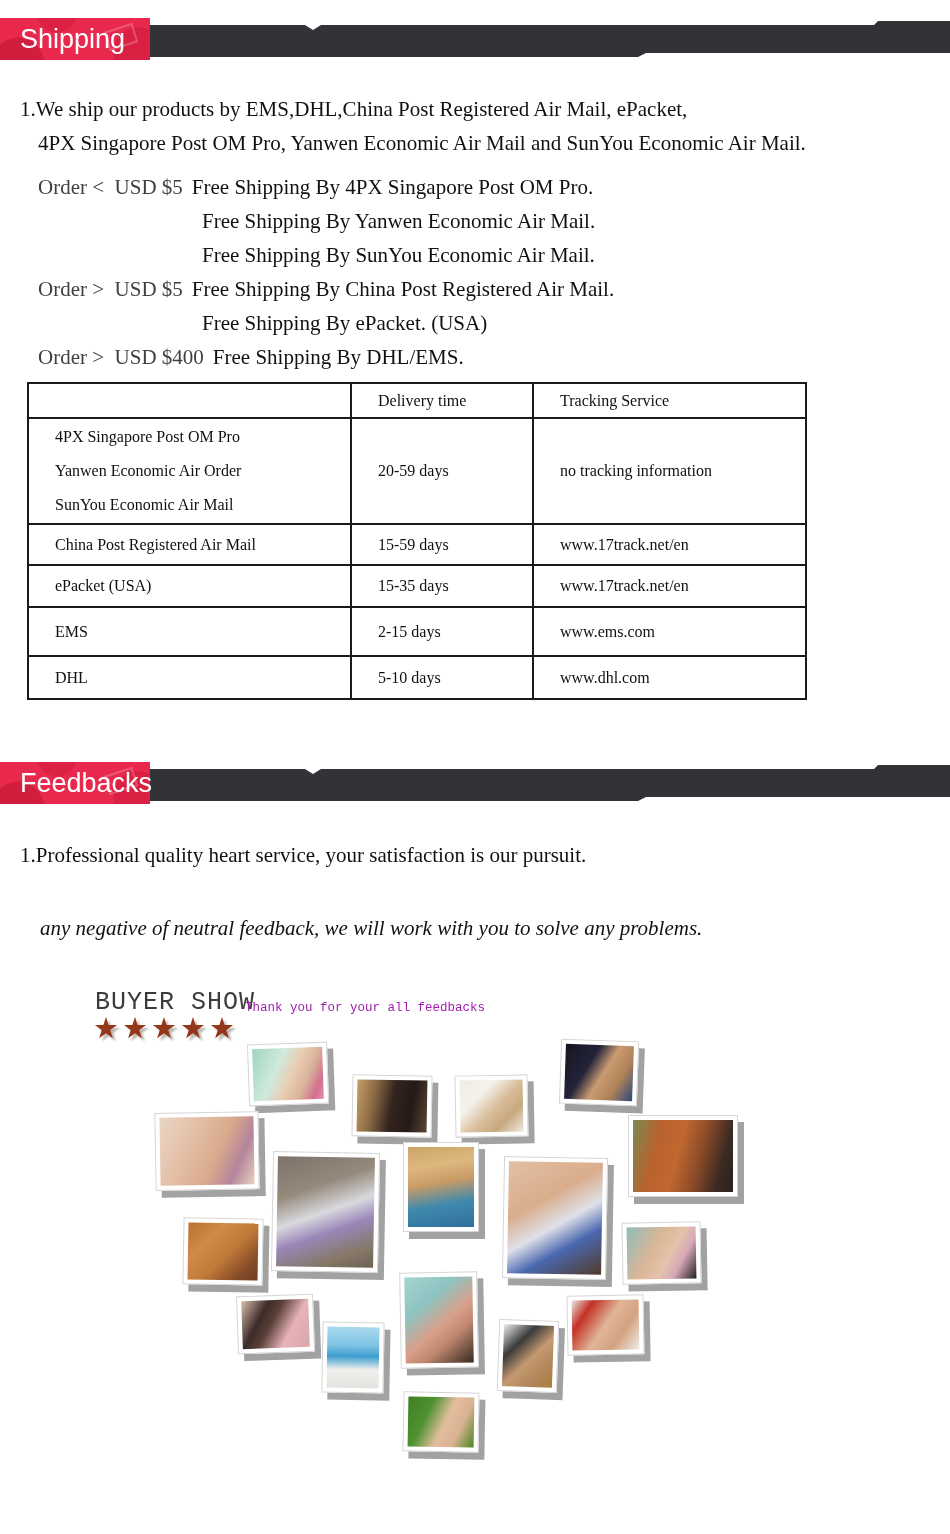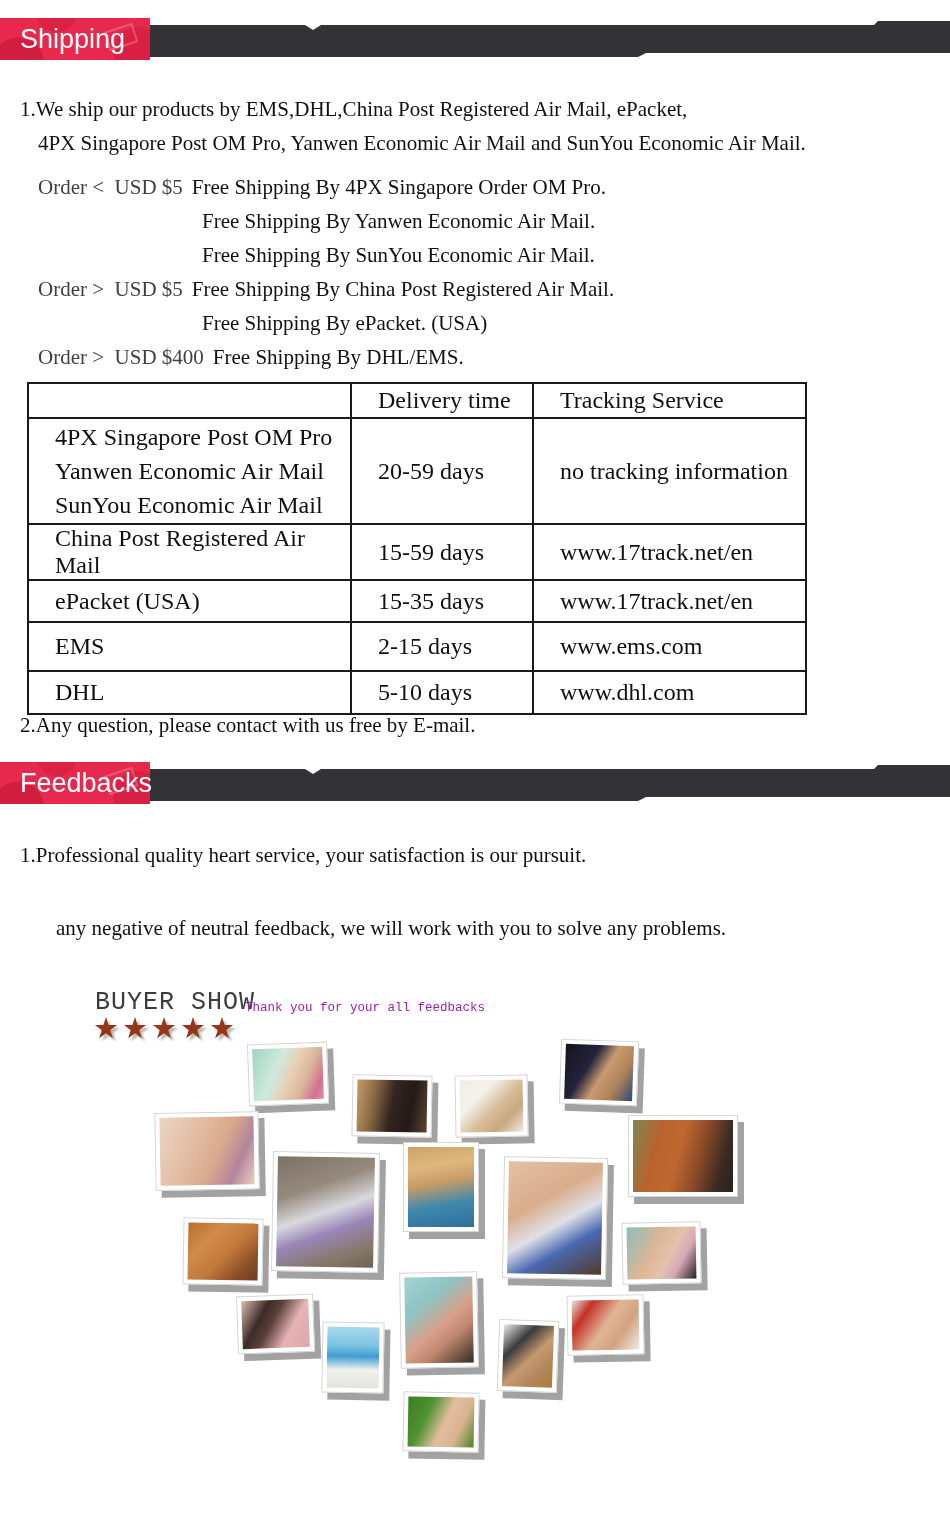--- a/index.html
+++ b/index.html
@@ -21,21 +21,21 @@
     border:2px solid rgba(255,255,255,.22);transform:rotate(-18deg);}
   .banner .label{position:absolute;left:20px;top:50%;transform:translateY(-50%);
     font-family:"Liberation Sans",sans-serif;font-size:27px;color:#fff;z-index:2;white-space:nowrap;}
 
   
   .tline{position:absolute;font-size:21px;line-height:26px;white-space:nowrap;}
   .cond{color:#404040;white-space:pre;margin-right:9px;}
 
   
   table.ship{position:absolute;left:27px;top:382px;border-collapse:collapse;table-layout:fixed;
-    font-size:24px;color:#101010;}
+    font-size:16px;color:#101010;}
   table.ship td,table.ship th{border:2px solid #1a1a1a;font-weight:normal;vertical-align:middle;
     text-align:left;padding:0 0 0 26px;overflow:hidden;}
   table.ship col.c1{width:323px;} table.ship col.c2{width:182px;} table.ship col.c3{width:273px;}
   tr.hrow{height:35px;} tr.r1{height:106px;} tr.r2{height:41px;} tr.r3{height:42px;}
   tr.r4{height:49px;} tr.r5{height:43px;}
   td.method{padding-left:18px;}
   .mline{line-height:34px;}
 
   
   .bs-title{position:absolute;left:95px;top:988px;font-family:Liberation Mono, monospace;
@@ -58,21 +58,21 @@
   <div class="banner" style="top:18px;">
     <div class="dark"></div>
     <div class="red"></div>
     <span class="label">Shipping</span>
   </div>
 
   <div class="tline" style="left:20px;top:96px;">1.We ship our products by EMS,DHL,China Post Registered Air Mail, ePacket,</div>
   <div class="tline" style="left:38px;top:130px;">4PX Singapore Post OM Pro, Yanwen Economic Air Mail and SunYou Economic Air Mail.</div>
 
   <div class="tline" style="left:38px;top:174px;">
-    <span class="cond">Order &lt;  USD $5</span><span>Free Shipping By 4PX Singapore Order OM Pro.</span>
+    <span class="cond">Order &lt;  USD $5</span><span>Free Shipping By 4PX Singapore Post OM Pro.</span>
   </div>
   <div class="tline" style="left:202px;top:208px;">Free Shipping By Yanwen Economic Air Mail.</div>
   <div class="tline" style="left:202px;top:242px;">Free Shipping By SunYou Economic Air Mail.</div>
   <div class="tline" style="left:38px;top:276px;">
     <span class="cond">Order &gt;  USD $5</span><span>Free Shipping By China Post Registered Air Mail.</span>
   </div>
   <div class="tline" style="left:202px;top:310px;">Free Shipping By ePacket. (USA)</div>
   <div class="tline" style="left:38px;top:344px;">
     <span class="cond">Order &gt;  USD $400</span><span>Free Shipping By DHL/EMS.</span>
   </div>
@@ -85,21 +85,21 @@
       </colgroup>
     <tbody>
         <tr class="hrow">
       <th></th>
       <th>Delivery time</th>
       <th>Tracking Service</th>
     </tr>
     <tr class="r1">
       <td class="method">
         <div class="mline">4PX Singapore Post OM Pro</div>
-        <div class="mline">Yanwen Economic Air Mail</div>
+        <div class="mline">Yanwen Economic Air Order</div>
         <div class="mline">SunYou Economic Air Mail</div>
       </td>
       <td>20-59 days</td>
       <td>no tracking information</td>
     </tr>
     <tr class="r2">
       <td class="method">China Post Registered Air Mail</td>
       <td>15-59 days</td>
       <td>www.17track.net/en</td>
     </tr>
@@ -114,30 +114,29 @@
       <td>www.ems.com</td>
     </tr>
     <tr class="r5">
       <td class="method">DHL</td>
       <td>5-10 days</td>
       <td>www.dhl.com</td>
     </tr>
   </tbody>
     </table>
 
-  <div class="tline" style="left:20px;top:712px;">2.Any question, please contact with us free by E-mail.</div>
 
   <div class="banner" style="top:762px;">
     <div class="dark"></div>
     <div class="red"></div>
     <span class="label">Feedbacks</span>
   </div>
 
   <div class="tline" style="left:20px;top:842px;">1.Professional quality heart service, your satisfaction is our pursuit.</div>
-  <div class="tline" style="left:56px;top:915px;">any negative of neutral feedback, we will work with you to solve any problems.</div>
+  <div class="tline" style="left:40px;top:915px;font-style:italic;">any negative of neutral feedback, we will work with you to solve any problems.</div>
 
   <div class="bs-title">BUYER SHOW</div>
   <div class="bs-sub">Thank you for your all feedbacks</div>
   <div class="stars">★★★★★</div>
 
   <div id="collage" style="position:absolute;inset:0;">
       <div class="photo" style="left: 248px; top: 1043px; width: 80px; height: 62px; transform: rotate(-2deg);">
         <div class="img" style="background: linear-gradient(115deg, rgb(159, 212, 192) 0%, rgb(207, 234, 221) 35%, rgb(233, 205, 178) 55%, rgb(217, 180, 154) 72%, rgb(212, 112, 143) 88%, rgb(226, 144, 173) 100%);"></div>
       </div>
       <div class="photo" style="left: 352px; top: 1075px; width: 80px; height: 62px; transform: rotate(1deg);">

